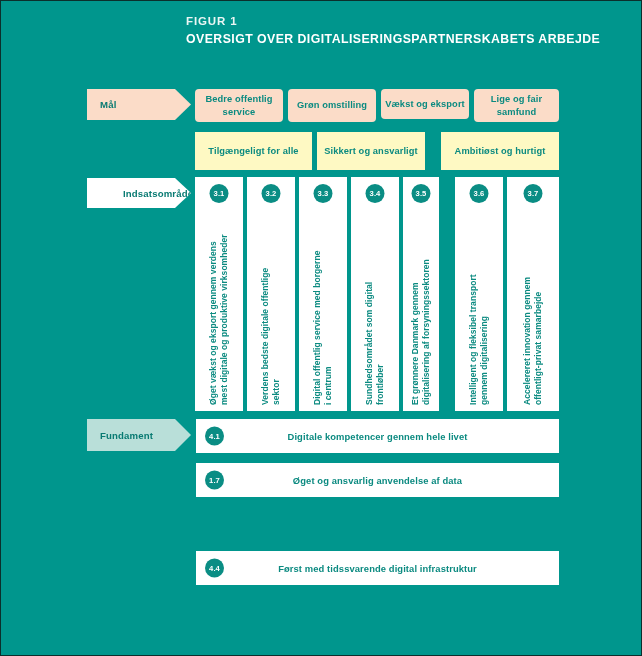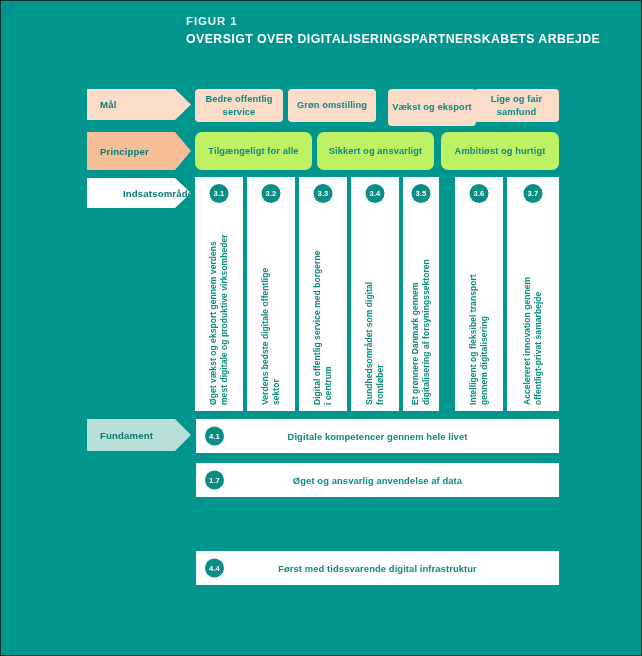--- a/index.html
+++ b/index.html
@@ -57,27 +57,26 @@
     display:flex;align-items:center;justify-content:center;
     text-align:center;
     color:#0b8a80;font-weight:700;font-size:9.3px;line-height:12.4px;
     box-sizing:border-box;padding:2px 4px;
     letter-spacing:.1px;
   }
 
   
   .principle{
     position:absolute;
-    background:#bef264;
+    background:#fef9c3;
     display:flex;align-items:center;justify-content:center;
     text-align:center;
     color:#0b8a80;font-weight:700;font-size:9.3px;line-height:12.4px;
     box-sizing:border-box;padding:10px 4px;
     letter-spacing:.1px;
-    border-radius:7px;
   }
 
   
   .col{
     position:absolute;top:176px;height:234px;
     background:#ffffff;
     box-sizing:border-box;
     overflow:hidden;
   }
   .col .badge{
@@ -124,33 +123,32 @@
 
 <div id="figure">
 
   <div class="header">
     <div class="kicker">FIGUR 1</div>
     <div class="title">OVERSIGT OVER DIGITALISERINGSPARTNERSKABETS ARBEJDE</div>
   </div>
 
   <div class="arrow peach-light" style="left:86px;top:88px;width:104px;height:31px;">Mål</div>
 
-  <div class="arrow peach" style="left:86px;top:131px;width:104px;height:38px;">Principper</div>
 
   <div class="arrow white" style="left:86px;top:177px;width:104px;height:30px;padding-left:36px;">Indsatsområder</div>
 
   <div class="arrow mint" style="left:86px;top:418px;width:104px;height:32px;">Fundament</div>
 
   <div class="goal" style="left:194px;top:88px;width:88px;height:33px;">Bedre offentlig service</div>
   <div class="goal" style="left:287px;top:88px;width:88px;height:33px;">Grøn omstilling</div>
-  <div class="goal" style="left:380px;top:88px;width:88px;height:37px;margin-left:7px;">Vækst og eksport</div>
+  <div class="goal" style="left:380px;top:88px;width:88px;height:30px;">Vækst og eksport</div>
   <div class="goal" style="left:473px;top:88px;width:85px;height:33px;">Lige og fair samfund</div>
 
   <div class="principle" style="left:194px;top:131px;width:117px;height:38px;">Tilgængeligt for alle</div>
-  <div class="principle" style="left:316px;top:131px;width:117px;height:38px;">Sikkert og ansvarligt</div>
+  <div class="principle" style="left:316px;top:131px;width:108px;height:38px;">Sikkert og ansvarligt</div>
   <div class="principle" style="left:440px;top:131px;width:118px;height:38px;">Ambitiøst og hurtigt</div>
 
   <div class="col" style="left:194px;width:48px;">
     <div class="badge">3.1</div>
     <div class="vtext-wrap">
       <div class="vtext">
         <span>Øget vækst og eksport gennem verdens</span>
         <span>mest digitale og produktive virksomheder</span>
       </div>
     </div>

